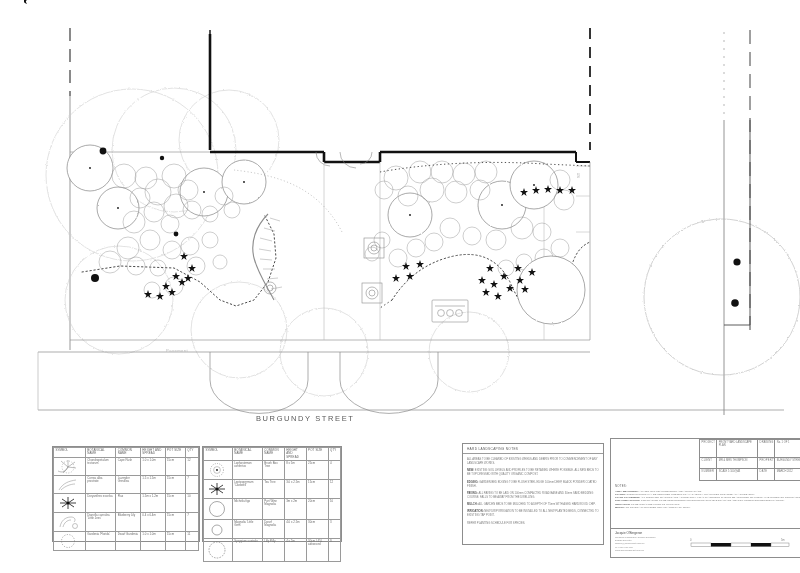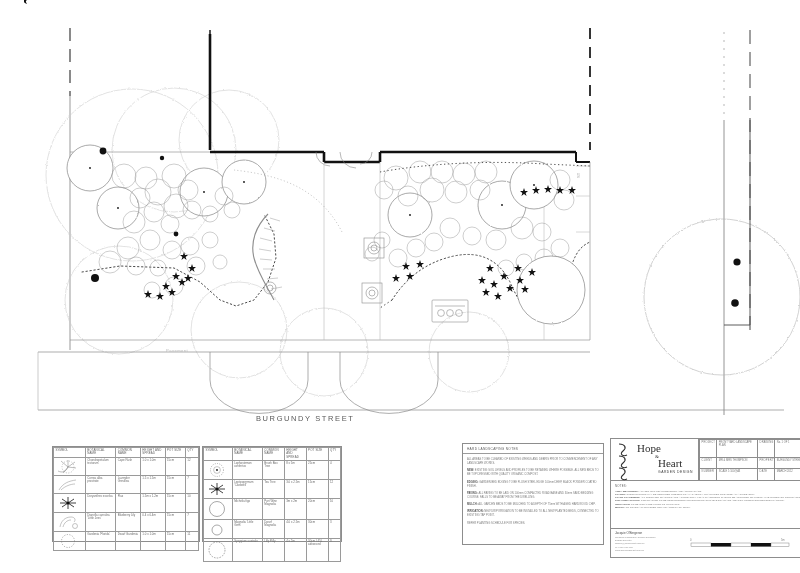--- a/index.html
+++ b/index.html
@@ -541,33 +541,20 @@
       <div class="note-p"><b>EDGING:</b> GARDEN BED EDGING TO BE FLUSH STEEL EDGE 100mm DEEP, BLACK POWDER COATED FINISH.</div>
       <div class="note-p"><b>PAVING:</b> ALL PAVING TO BE LAID ON 100mm COMPACTED ROAD BASE AND 30mm SAND BEDDING COURSE. FALLS TO BE AWAY FROM THE DWELLING.</div>
       <div class="note-p"><b>MULCH:</b> ALL GARDEN BEDS TO BE MULCHED TO A DEPTH OF 75mm WITH AGED HARDWOOD CHIP.</div>
       <div class="note-p"><b>IRRIGATION:</b> NEW DRIP IRRIGATION TO BE INSTALLED TO ALL NEW PLANTED BEDS, CONNECTED TO EXISTING TAP POINT.</div>
       <div class="note-p">REFER PLANTING SCHEDULE FOR SPECIES.</div>
     </div>
   </div>
 
   <div class="block" style="left:586px;top:438px;width:205px;height:120px;">
 
-    <div class="tb-logo">
-      <svg width="26" height="42" style="position:absolute;left:2px;top:1px;">
-        <g stroke="#2f2f2f" fill="none" stroke-width="1.1">
-          <path d="M6,4 C12,4 14,8 10,11 C6,14 10,17 14,15"></path>
-          <path d="M6,16 C12,16 14,20 10,23 C6,26 10,29 14,27"></path>
-          <path d="M6,28 C12,28 14,32 10,35 C6,38 10,41 14,39"></path>
-        </g>
-      </svg>
-      <div class="logo-hope">Hope</div>
-      <div class="logo-amp">&amp;</div>
-      <div class="logo-heart">Heart</div>
-      <div class="logo-sub">GARDEN DESIGN</div>
-    </div>
 
     <table class="tbfields">
       <tbody>
           <tr>
         <td class="flab">PROJECT</td>
         <td>FRONT YARD LANDSCAPE PLAN</td>
         <td class="flab">DRAWING</td>
         <td>No. 1 OF 1</td>
       </tr>
       <tr>

